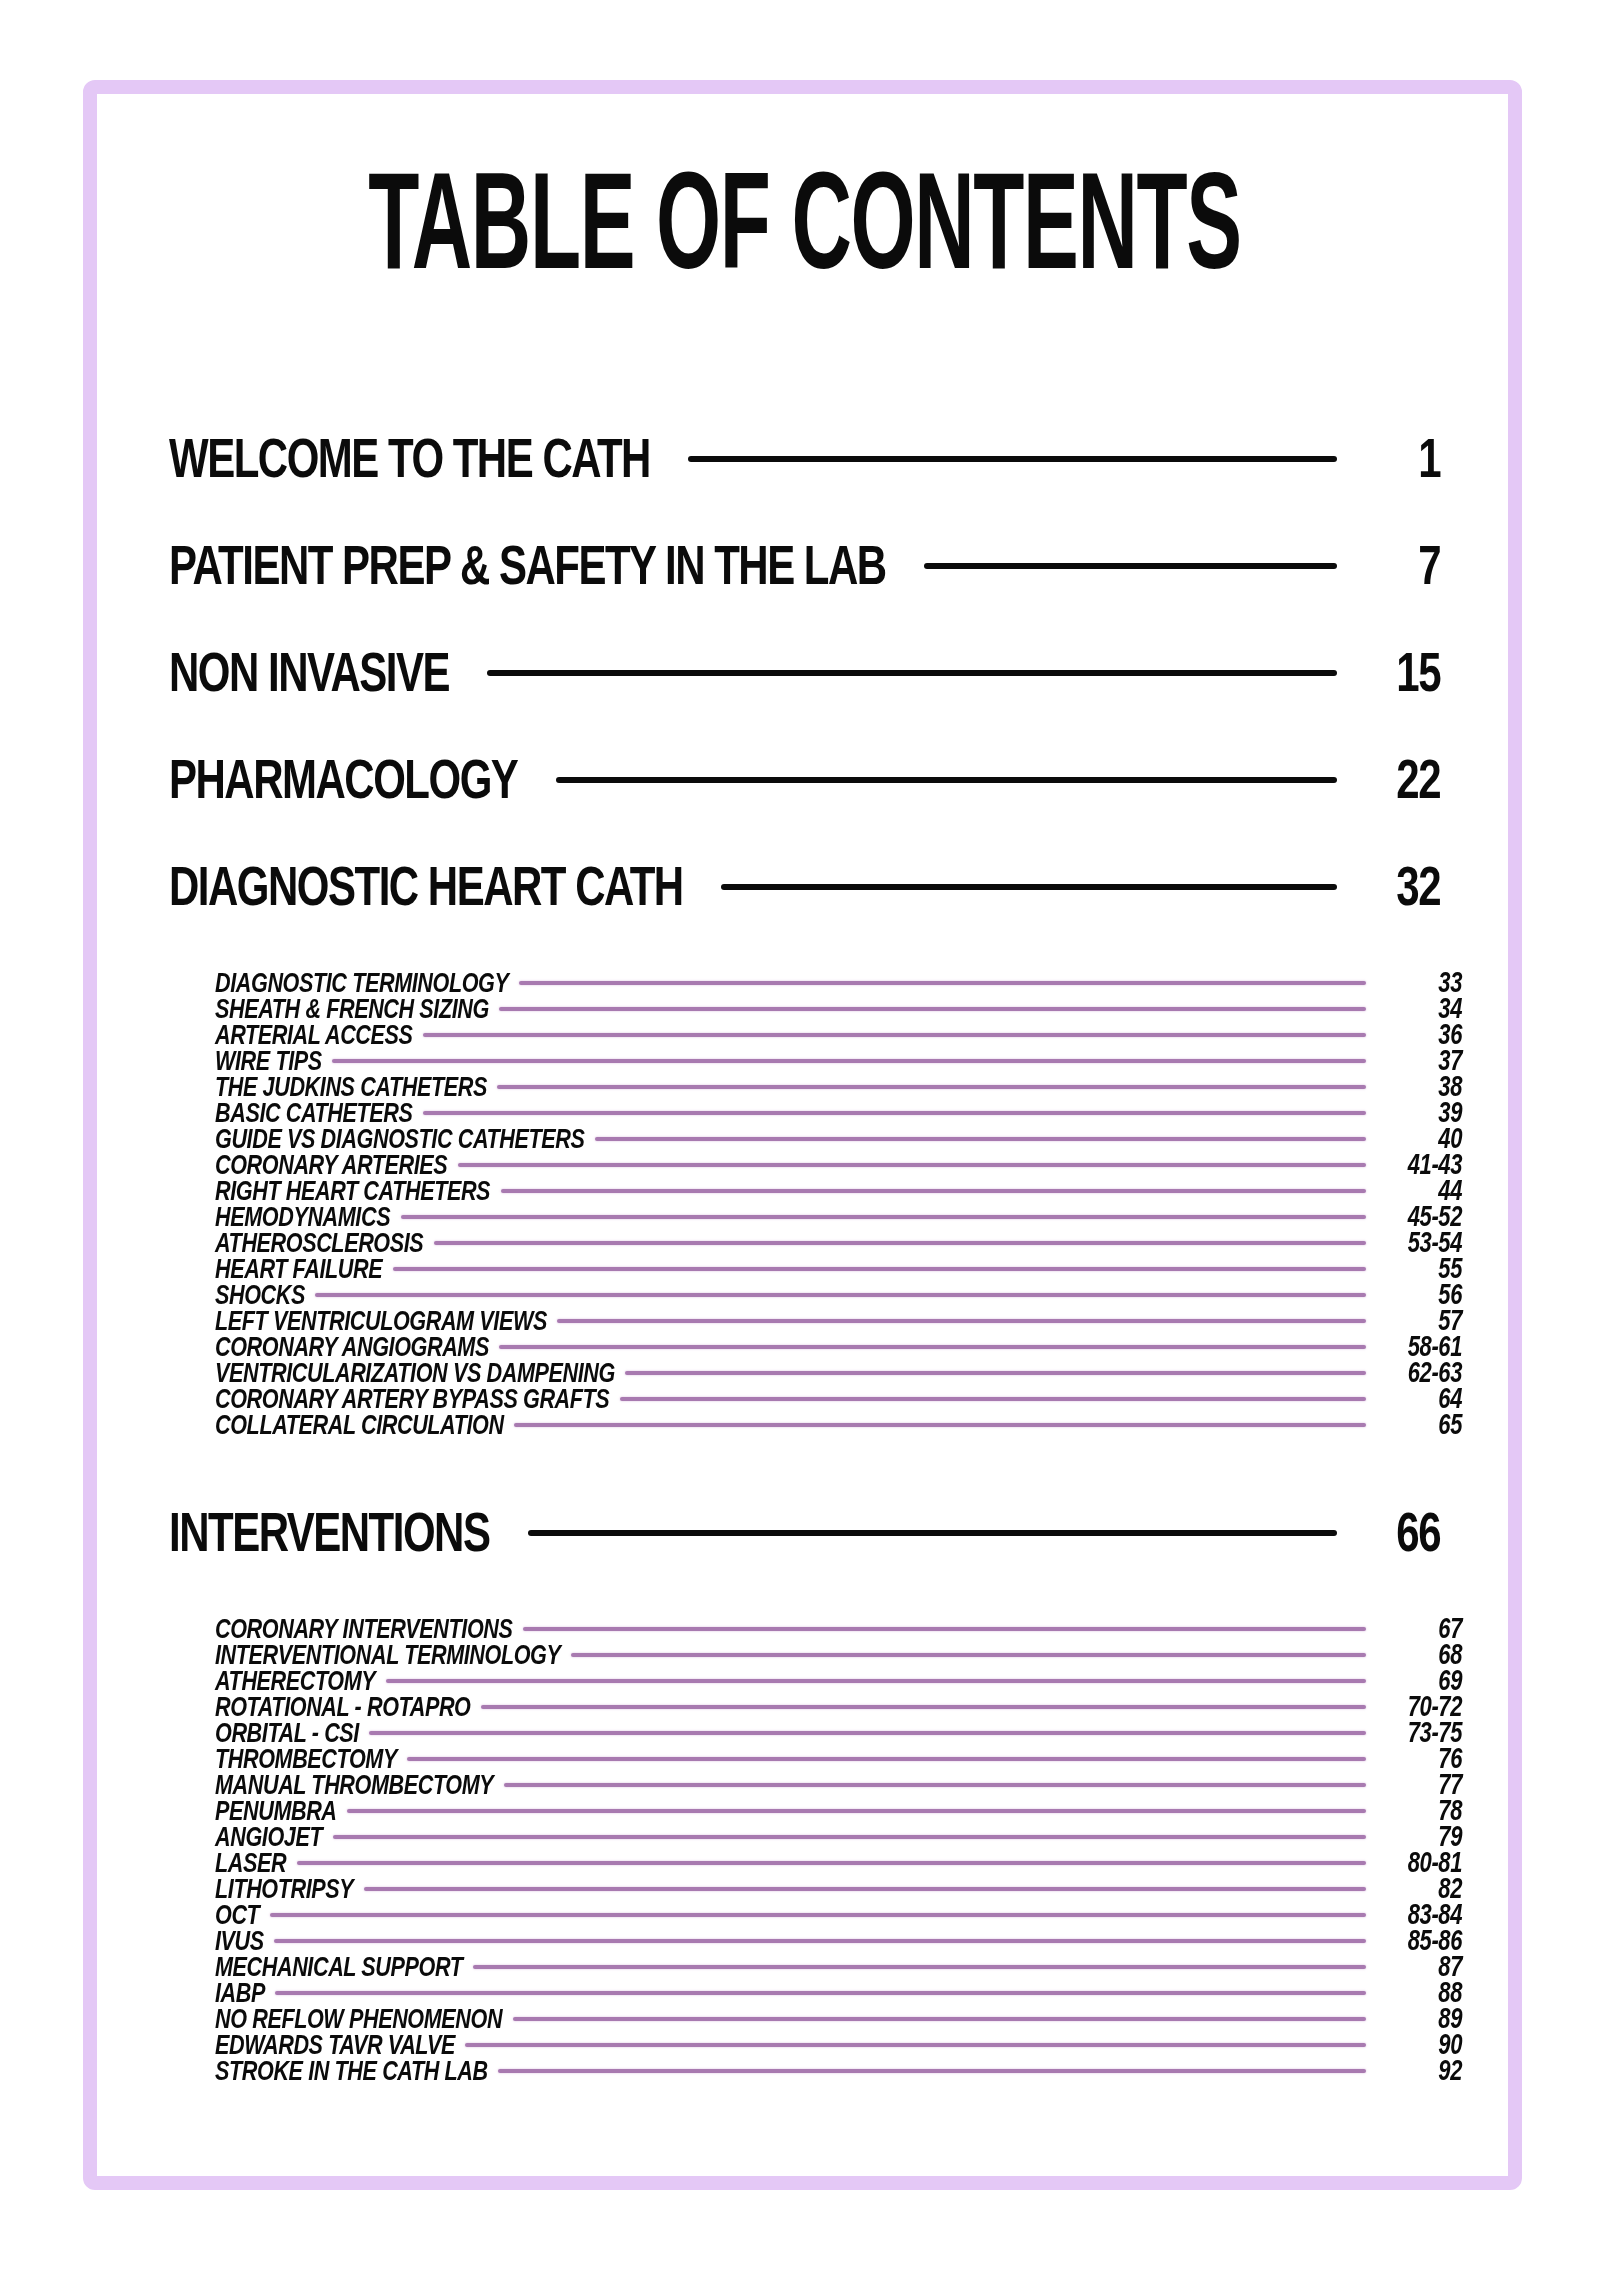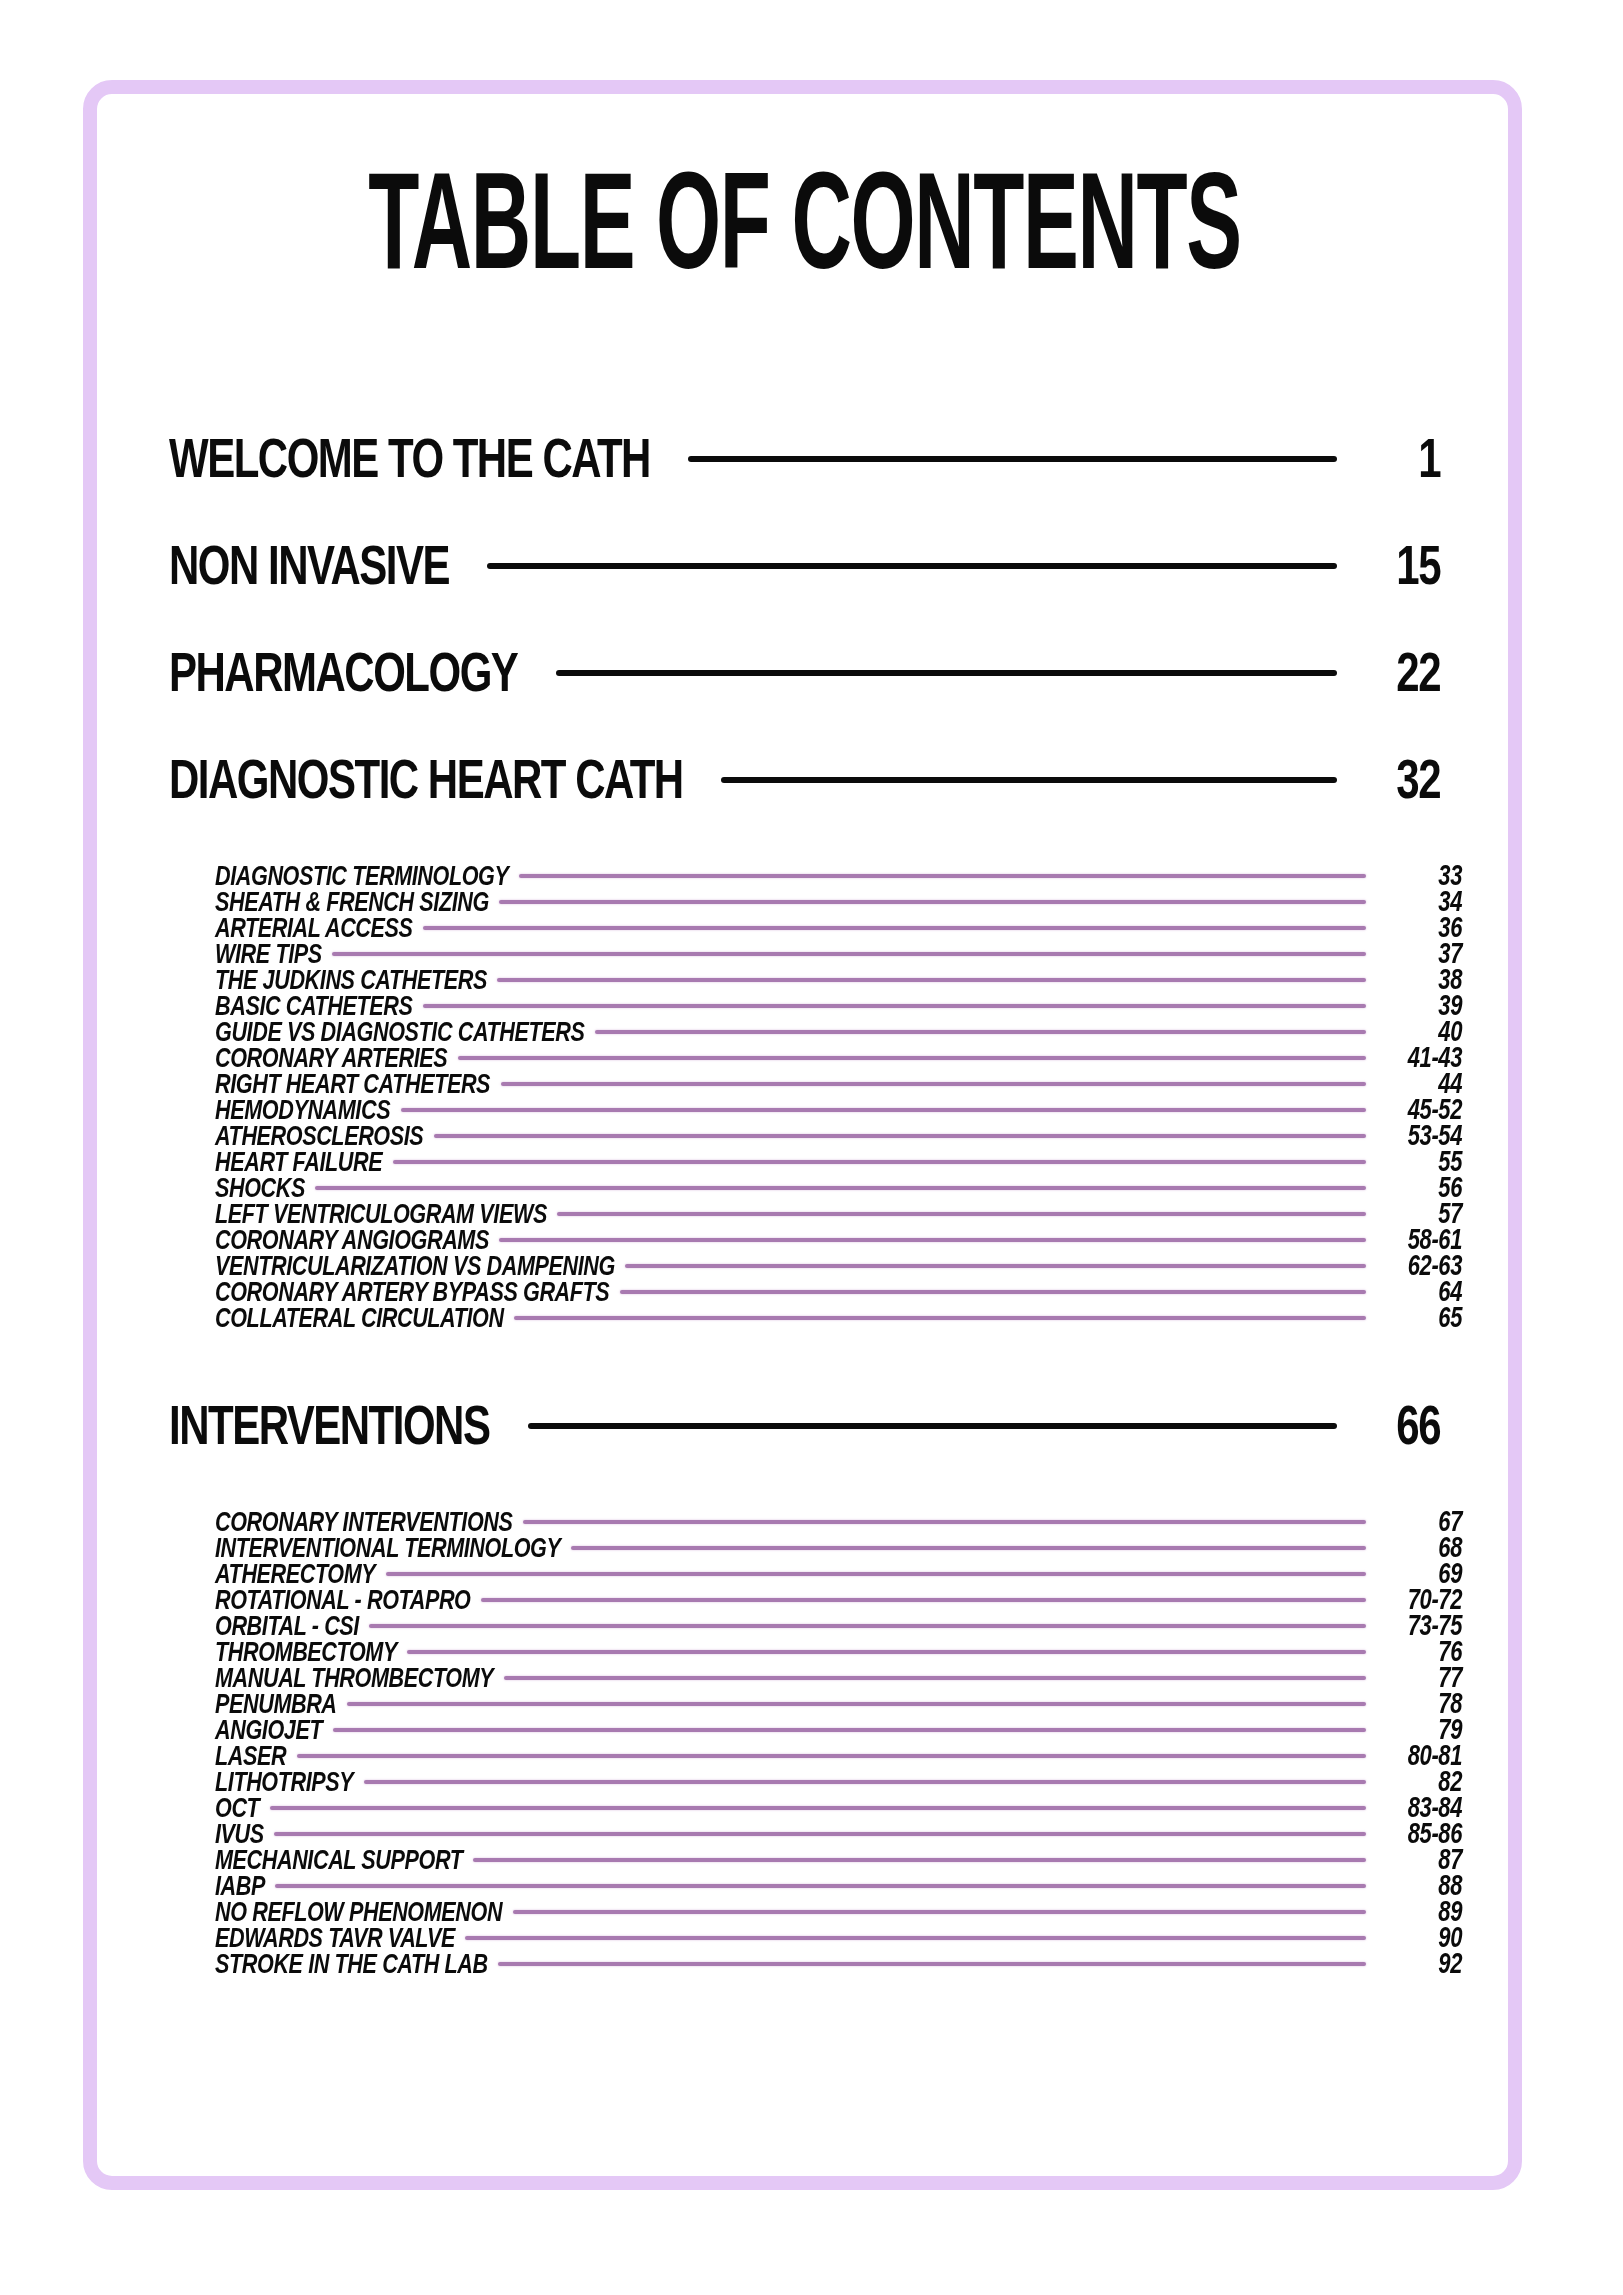--- a/index.html
+++ b/index.html
@@ -14,21 +14,21 @@
     background:var(--paper);
     font-family:"Liberation Sans", sans-serif;
     position:relative;
     overflow:hidden;
   }
   .sheet{
     position:absolute;
     left:83px;top:80px;
     width:1439px;height:2110px;
     border:14px solid var(--border-color);
-    border-radius:29px;
+    border-radius:12px;
     box-sizing:border-box;
     background:var(--paper);
   }
   .content{
     position:absolute;
     left:72px;right:68px;top:0;bottom:0;
   }
   .title{
     margin-top:71px;
     text-align:center;
@@ -121,20 +121,25 @@
 <div class="sheet">
   <div class="content">
     <div class="title">TABLE OF CONTENTS</div>
     <div class="toc" id="toc">
         <div class="main-row">
           <span class="main-label">WELCOME TO THE CATH</span>
           <div class="main-line"></div>
           <span class="main-page">1</span>
         </div>
         <div class="main-row">
+          <span class="main-label">PATIENT PREP &amp; SAFETY IN THE LAB</span>
+          <div class="main-line"></div>
+          <span class="main-page">7</span>
+        </div>
+        <div class="main-row">
           <span class="main-label">NON INVASIVE</span>
           <div class="main-line"></div>
           <span class="main-page">15</span>
         </div>
         <div class="main-row">
           <span class="main-label">PHARMACOLOGY</span>
           <div class="main-line"></div>
           <span class="main-page">22</span>
         </div>
         <div class="main-row">

